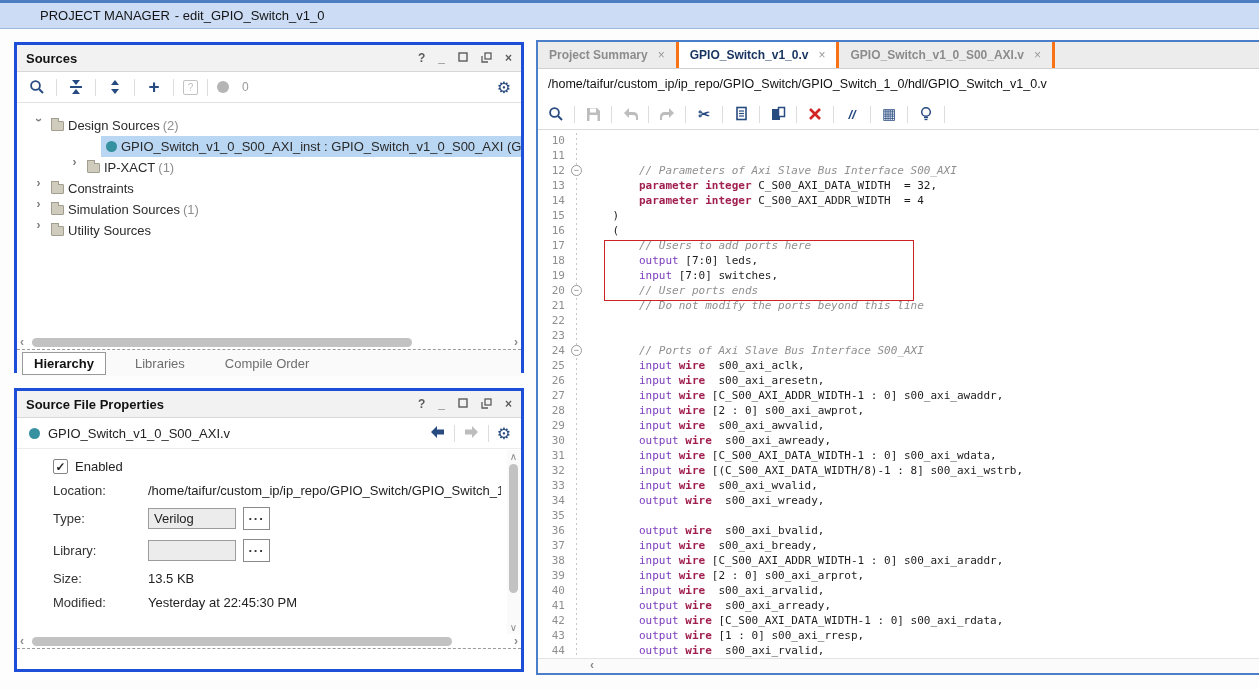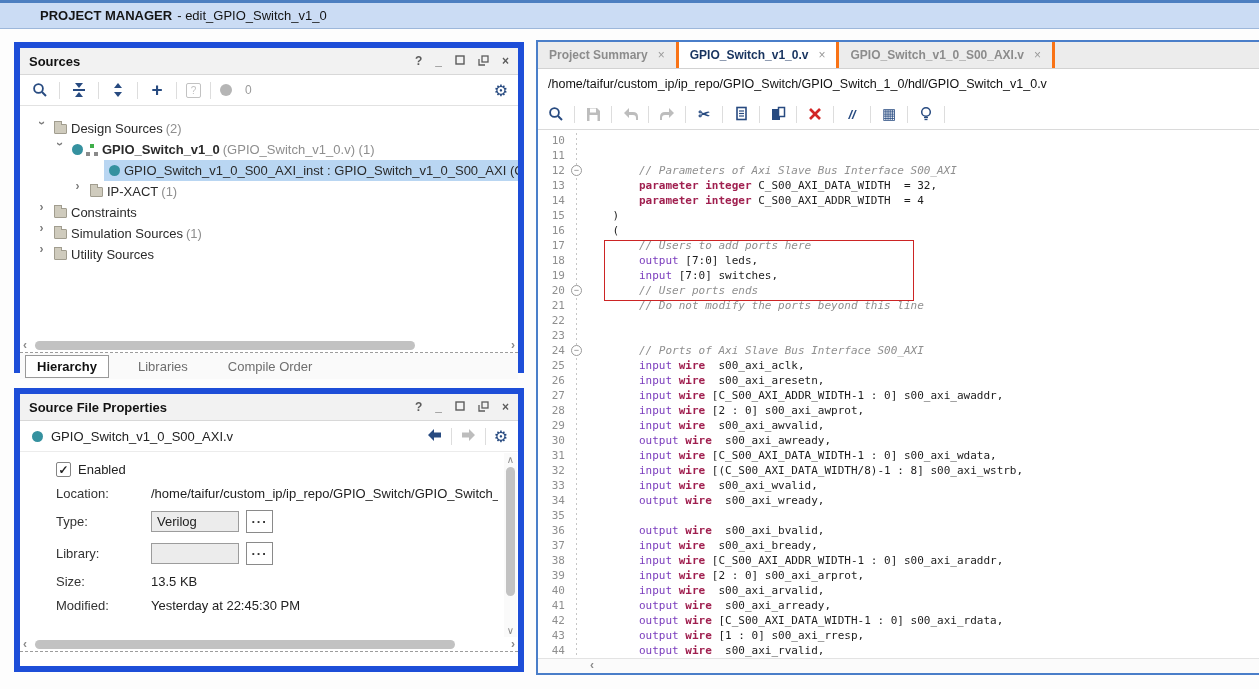--- a/index.html
+++ b/index.html
@@ -5,25 +5,25 @@
   * { margin:0; padding:0; box-sizing:border-box; }
   body { background:#fff; }
   .app { position:relative; width:1259px; height:689px; background:#fdfdfd;
          font-family:"Liberation Sans",sans-serif; overflow:hidden; }
 
   
   .topstrip { position:absolute; left:0; top:0; width:100%; height:3px; background:#4d7fc0; }
   .topbar { position:absolute; left:0; top:3px; width:100%; height:26px; background:#cbdcf4;
             border-bottom:1px solid #9db7da; display:flex; align-items:center; padding-left:40px;
             font-size:13px; color:#141414; }
-  .tb-title { font-weight:bold; }
+  .tb-title { font-weight:normal; }
   .tb-sub { margin-left:5px; }
 
   
-  .panel { position:absolute; background:#fff; border:6px solid #1d4ed8; display:flex; flex-direction:column; }
+  .panel { position:absolute; background:#fff; border:3px solid #1d4ed8; display:flex; flex-direction:column; }
   .phead { height:27px; flex:none; background:#f2f2f2; border-bottom:1px solid #d8d8d8;
            display:flex; align-items:center; padding:0 9px; }
   .ptitle { font-weight:bold; font-size:13px; color:#121212; }
   .wicons { margin-left:auto; display:flex; gap:13px; align-items:center; color:#5c5c5c;
             font-size:12px; font-weight:bold; }
   .wicons span { cursor:default; line-height:1; }
 
   .sources { left:14px; top:42px; width:510px; height:331px; }
   .props   { left:14px; top:388px; width:510px; height:284px; }
 
@@ -183,33 +183,20 @@
     </div>
     <div class="tree" id="tree">
         <div class="trow" style="padding-left: 14px;">
           <span class="texp"><span class="rot">›</span></span>
           <span class="hlwrap">
             <span class="folder-icon"></span>
             <span class="tlabel">Design Sources</span>
             <span class="tsuf">(2)</span>
           </span>
         </div>
-        <div class="trow" style="padding-left: 32px;">
-          <span class="texp"><span class="rot">›</span></span>
-          <span class="hlwrap">
-            <span class="circle-icon"></span>
-            <span class="hier-icon">
-              <i class="h1"></i>
-              <i class="h2"></i>
-              <i class="h3"></i>
-            </span>
-            <span class="tlabel tbold">GPIO_Switch_v1_0</span>
-            <span class="tsuf">(GPIO_Switch_v1_0.v) (1)</span>
-          </span>
-        </div>
         <div class="trow" style="padding-left: 84px;">
           <span class="hlwrap hl">
             <span class="circle-icon"></span>
             <span class="tlabel">GPIO_Switch_v1_0_S00_AXI_inst : GPIO_Switch_v1_0_S00_AXI (GPIO_S</span>
           </span>
         </div>
         <div class="trow" style="padding-left: 50px;">
           <span class="texp"><span>›</span></span>
           <span class="hlwrap">
             <span class="folder-icon"></span>

